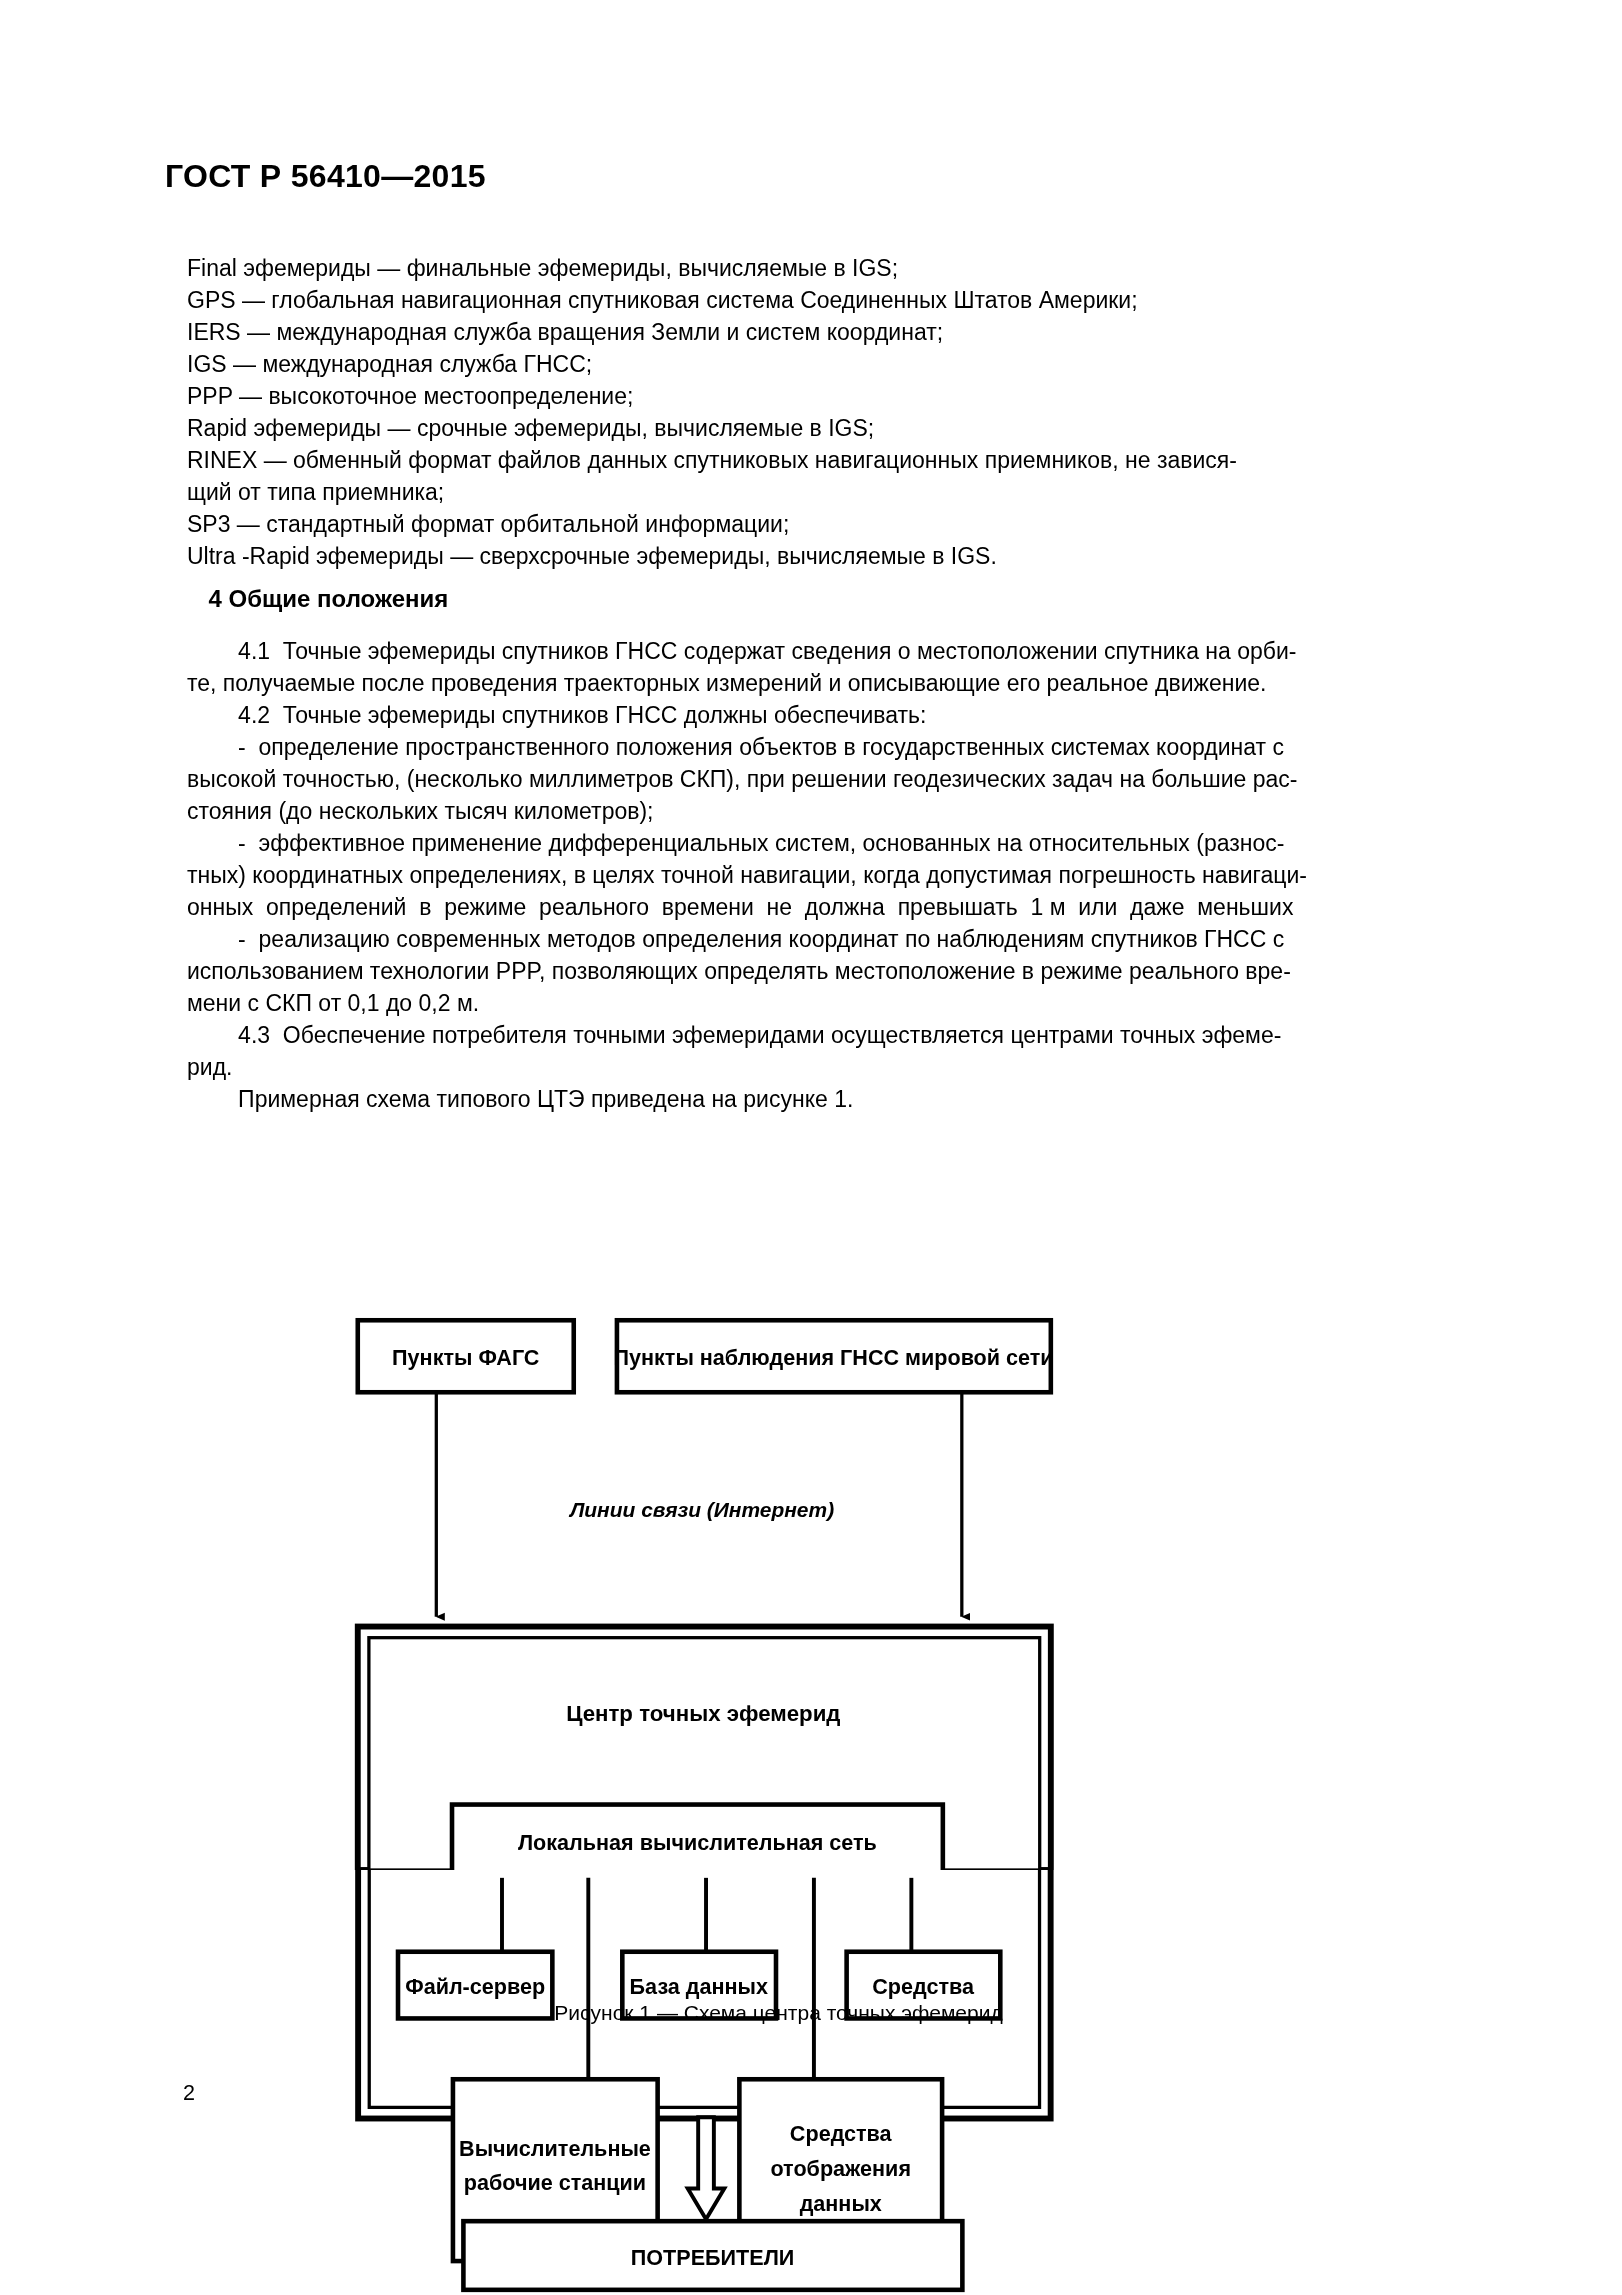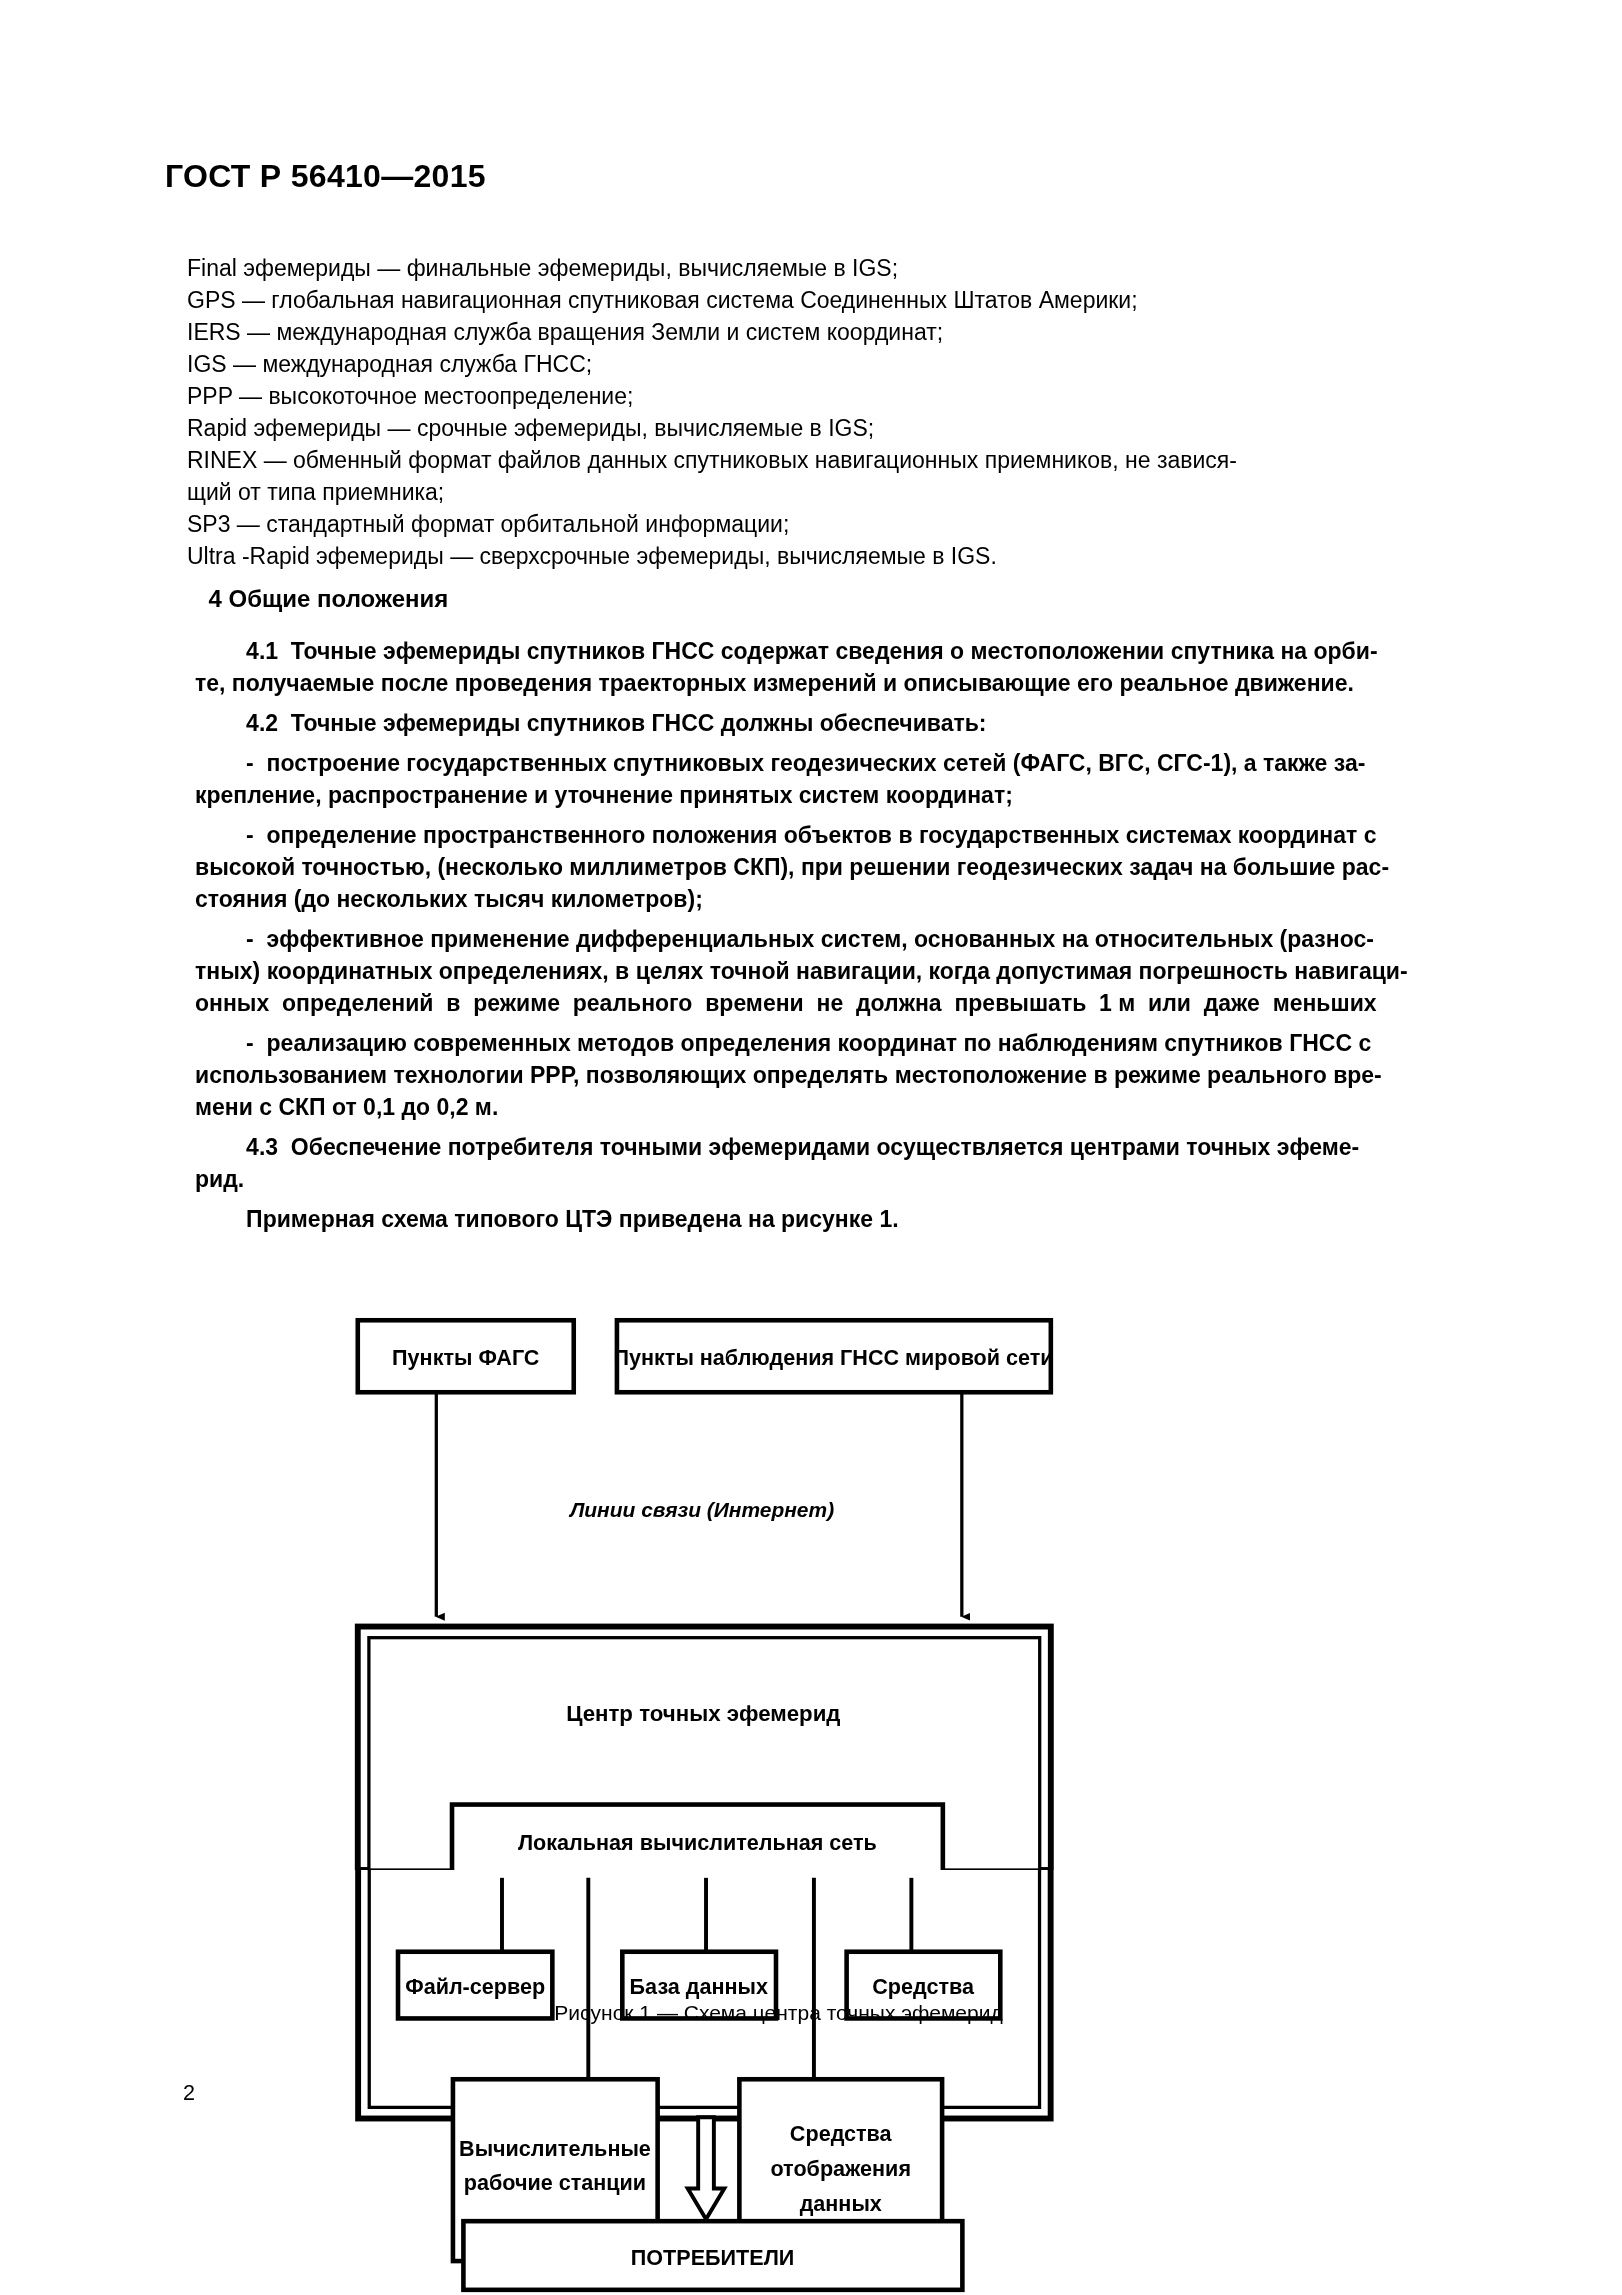--- a/index.html
+++ b/index.html
@@ -29,21 +29,21 @@
     left:187px; top:252px;
     width:1275px;
   }
 
   .tline {
     font-size:23px;
     line-height:32px;
     white-space:pre;
   }
 
-  .para-block { margin:8px; padding:0;font-weight:bold; }
+  .para-block { margin:0; padding:0; }
 
   
   .heading {
     font-size:24px;
     font-weight:bold;
     margin-top:13px;
     margin-bottom:22px;
     padding-left:21.6px;
   }
 
@@ -99,24 +99,20 @@
 
     <div class="para-block">
       <div class="tline">        4.1  Точные эфемериды спутников ГНСС содержат сведения о местоположении спутника на орби-</div>
       <div class="tline">те, получаемые после проведения траекторных измерений и описывающие его реальное движение.</div>
     </div>
 
     <div class="para-block">
       <div class="tline">        4.2  Точные эфемериды спутников ГНСС должны обеспечивать:</div>
     </div>
 
-    <div class="para-block">
-      <div class="tline">        -  построение государственных спутниковых геодезических сетей (ФАГС, ВГС, СГС-1), а также за-</div>
-      <div class="tline">крепление, распространение и уточнение принятых систем координат;</div>
-    </div>
 
     <div class="para-block">
       <div class="tline">        -  определение пространственного положения объектов в государственных системах координат с</div>
       <div class="tline">высокой точностью, (несколько миллиметров СКП), при решении геодезических задач на большие рас-</div>
       <div class="tline">стояния (до нескольких тысяч километров);</div>
     </div>
 
     <div class="para-block">
       <div class="tline">        -  эффективное применение дифференциальных систем, основанных на относительных (разнос-</div>
       <div class="tline">тных) координатных определениях, в целях точной навигации, когда допустимая погрешность навигаци-</div>

